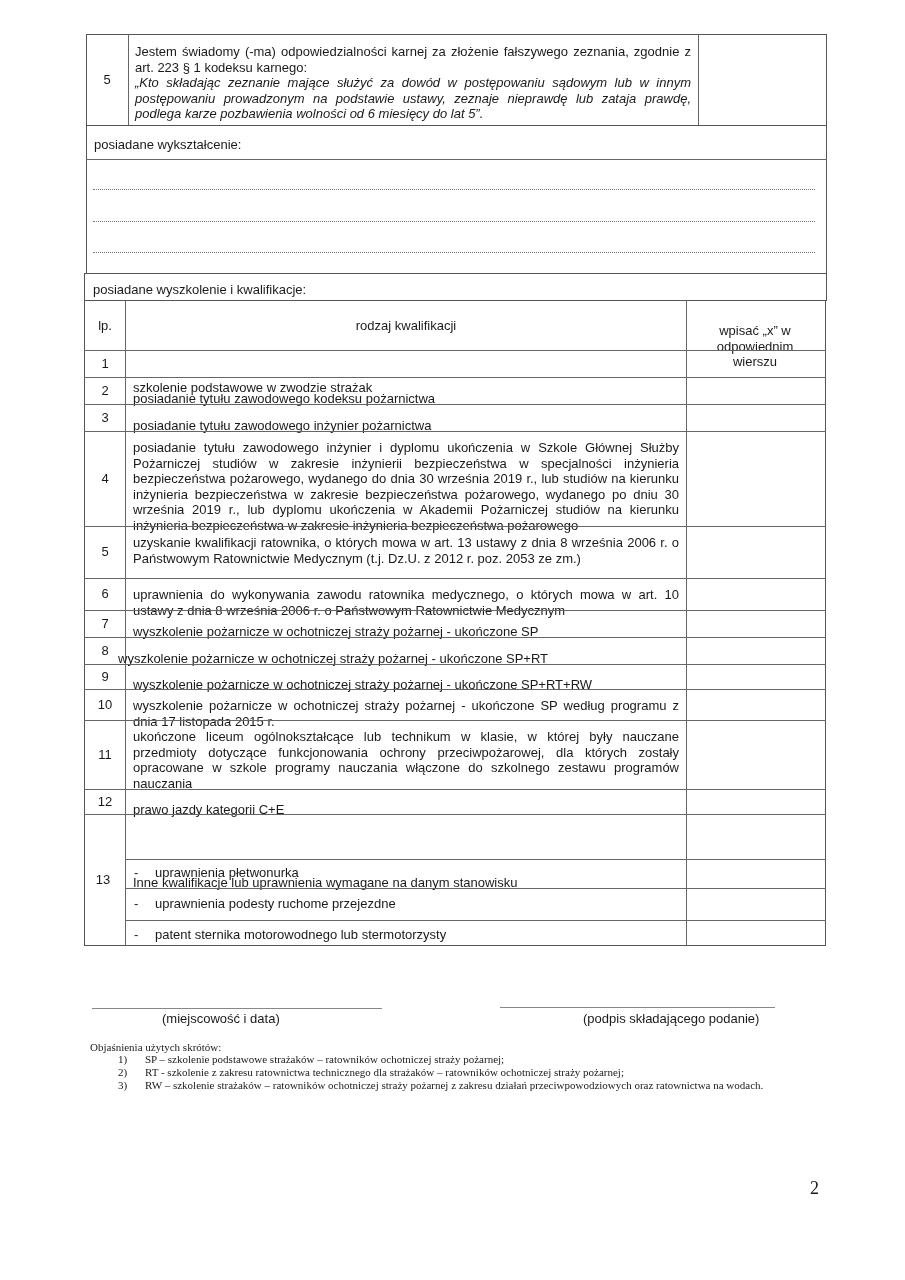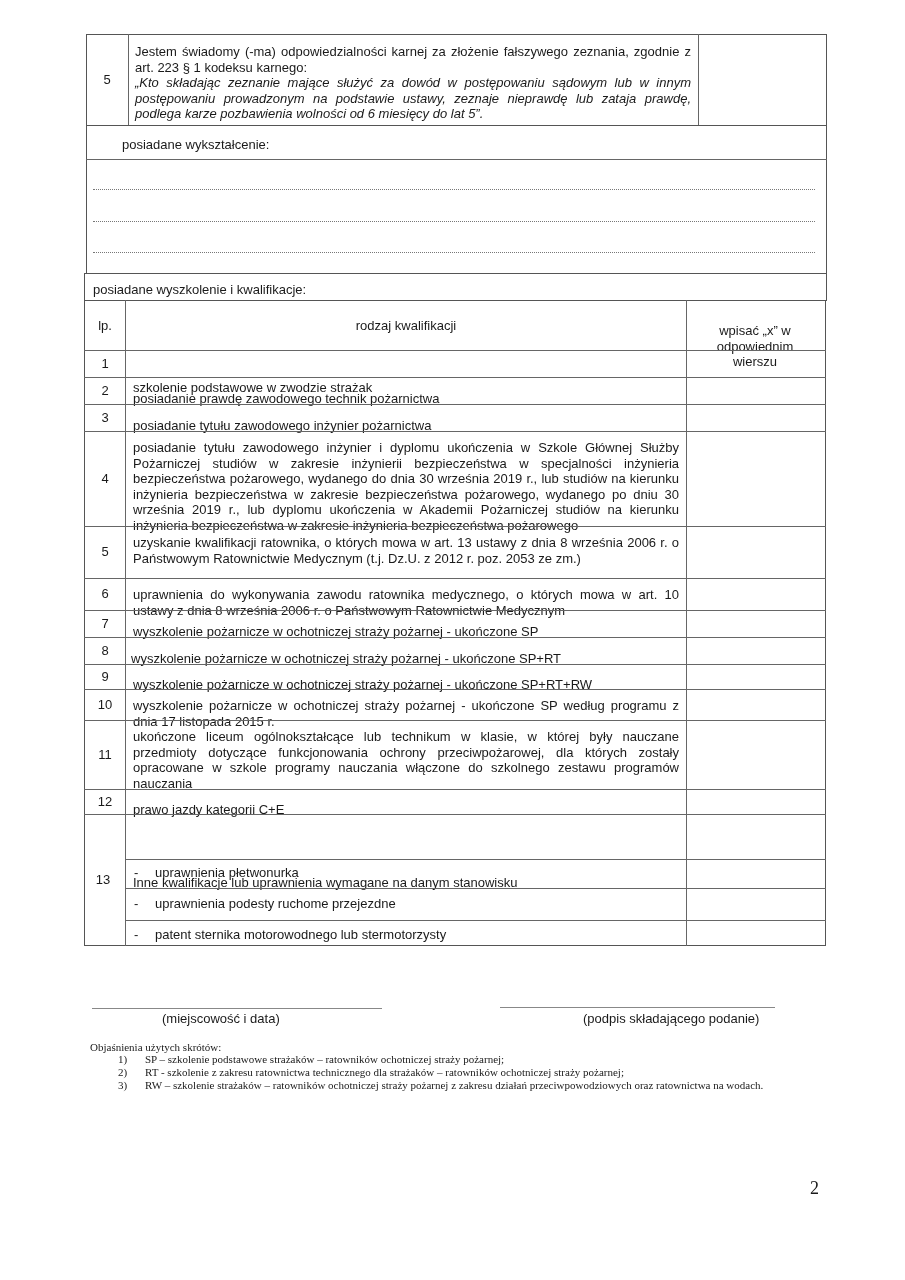--- a/index.html
+++ b/index.html
@@ -23,21 +23,21 @@
 <div class="box" style="left:86px;top:34px;width:741px;height:92px;"></div>
 <div class="vline" style="left:128px;top:34px;height:92px;"></div>
 <div class="vline" style="left:698px;top:34px;height:92px;"></div>
 <div class="num" style="left:87px;top:72px;">5</div>
 <div class="txt just" style="left:135px;top:36px;width:556px;">Jestem świadomy (-ma) odpowiedzialności karnej za złożenie fałszywego zeznania, zgodnie z art. 223 § 1 kodeksu karnego:</div>
 <div class="txt just ital" style="left:135px;top:67px;width:556px;">„Kto składając zeznanie mające służyć za dowód w postępowaniu sądowym lub w innym postępowaniu prowadzonym na podstawie ustawy, zeznaje nieprawdę lub zataja prawdę, podlega karze pozbawienia wolności od 6 miesięcy do lat 5”.</div>
 <div class="abs" style="left:700px;top:36px;width:124px;height:88px;"></div>
 
 <div class="box" style="left:86px;top:125px;width:741px;height:149px;"></div>
 <div class="hline" style="left:86px;top:159px;width:741px;"></div>
-<div class="txt" style="left:94px;top:137px;margin-left:28px;">posiadane wykształcenie:</div>
+<div class="txt" style="left:94px;top:137px;">posiadane wykształcenie:</div>
 <div class="dots" style="top:189px;"></div>
 <div class="dots" style="top:221px;"></div>
 <div class="dots" style="top:252px;"></div>
 
 <div class="box" style="left:84px;top:273px;width:743px;height:28px;"></div>
 <div class="txt" style="left:93px;top:282px;">posiadane wyszkolenie i kwalifikacje:</div>
 
 <div class="box" style="left:84px;top:300px;width:742px;height:646px;"></div>
 <div class="vline" style="left:125px;top:300px;height:646px;"></div>
 <div class="vline" style="left:686px;top:300px;height:646px;"></div>
@@ -46,21 +46,21 @@
 <div class="txt center" style="left:126px;top:318px;width:560px;">rodzaj kwalifikacji</div>
 <div class="txt center" style="left:700px;top:302px;width:110px;margin-top:21px;">wpisać „x” w odpowiednim wierszu</div>
 <div class="hline" style="left:84px;top:350px;width:742px;"></div>
 
 <div id="rows">
     <div class="num" style="left: 85px; top: 355.5px;">1</div>
     <div class="txt just" style="left: 133px; width: 546px; top: 372px;">szkolenie podstawowe w zwodzie strażak</div>
     <div class="abs" style="left: 688px; top: 352px; width: 136px; height: 24px;"></div>
     <div class="hline" style="left: 84px; top: 377px; width: 742px;"></div>
     <div class="num" style="left: 85px; top: 382.5px;">2</div>
-    <div class="txt just" style="left: 133px; width: 546px; top: 382.5px;">posiadanie prawdę zawodowego technik pożarnictwa</div>
+    <div class="txt just" style="left: 133px; width: 546px; top: 382.5px;">posiadanie tytułu zawodowego kodeksu pożarnictwa</div>
     <div class="abs" style="left: 688px; top: 379px; width: 136px; height: 24px;"></div>
     <div class="hline" style="left: 84px; top: 404px; width: 742px;"></div>
     <div class="num" style="left: 85px; top: 409.5px;">3</div>
     <div class="txt just" style="left: 133px; width: 546px; top: 409.5px;">posiadanie tytułu zawodowego inżynier pożarnictwa</div>
     <div class="abs" style="left: 688px; top: 406px; width: 136px; height: 24px;"></div>
     <div class="hline" style="left: 84px; top: 431px; width: 742px;"></div>
     <div class="num" style="left: 85px; top: 470.5px;">4</div>
     <div class="txt just" style="left: 133px; width: 546px; top: 432px;">posiadanie tytułu zawodowego inżynier i dyplomu ukończenia w Szkole Głównej Służby Pożarniczej studiów w zakresie inżynierii bezpieczeństwa w specjalności inżynieria bezpieczeństwa pożarowego, wydanego do dnia 30 września 2019 r., lub studiów na kierunku inżynieria bezpieczeństwa w zakresie bezpieczeństwa pożarowego, wydanego po dniu 30 września 2019 r., lub dyplomu ukończenia w Akademii Pożarniczej studiów na kierunku inżynieria bezpieczeństwa w zakresie inżynieria bezpieczeństwa pożarowego</div>
     <div class="abs" style="left: 688px; top: 433px; width: 136px; height: 92px;"></div>
     <div class="hline" style="left: 84px; top: 526px; width: 742px;"></div>
@@ -70,21 +70,21 @@
     <div class="hline" style="left: 84px; top: 578px; width: 742px;"></div>
     <div class="num" style="left: 85px; top: 586px;">6</div>
     <div class="txt just" style="left: 133px; width: 546px; top: 579px;">uprawnienia do wykonywania zawodu ratownika medycznego, o których mowa w art. 10 ustawy z dnia 8 września 2006 r. o Państwowym Ratownictwie Medycznym</div>
     <div class="abs" style="left: 688px; top: 580px; width: 136px; height: 29px;"></div>
     <div class="hline" style="left: 84px; top: 610px; width: 742px;"></div>
     <div class="num" style="left: 85px; top: 615.5px;">7</div>
     <div class="txt just" style="left: 133px; width: 546px; top: 615.5px;">wyszkolenie pożarnicze w ochotniczej straży pożarnej - ukończone SP</div>
     <div class="abs" style="left: 688px; top: 612px; width: 136px; height: 24px;"></div>
     <div class="hline" style="left: 84px; top: 637px; width: 742px;"></div>
     <div class="num" style="left: 85px; top: 642.5px;">8</div>
-    <div class="txt just" style="left: 131px; width: 546px; top: 642.5px; text-decoration: underline;">wyszkolenie pożarnicze w ochotniczej straży pożarnej - ukończone SP+RT</div>
+    <div class="txt just" style="left: 118px; width: 546px; top: 642.5px; text-decoration: underline;">wyszkolenie pożarnicze w ochotniczej straży pożarnej - ukończone SP+RT</div>
     <div class="abs" style="left: 688px; top: 639px; width: 136px; height: 24px;"></div>
     <div class="hline" style="left: 84px; top: 664px; width: 742px;"></div>
     <div class="num" style="left: 85px; top: 668.5px;">9</div>
     <div class="txt just" style="left: 133px; width: 546px; top: 668.5px;">wyszkolenie pożarnicze w ochotniczej straży pożarnej - ukończone SP+RT+RW</div>
     <div class="abs" style="left: 688px; top: 666px; width: 136px; height: 22px;"></div>
     <div class="hline" style="left: 84px; top: 689px; width: 742px;"></div>
     <div class="num" style="left: 85px; top: 696.5px;">10</div>
     <div class="txt just" style="left: 133px; width: 546px; top: 690px;">wyszkolenie pożarnicze w ochotniczej straży pożarnej - ukończone SP według programu z dnia 17 listopada 2015 r.</div>
     <div class="abs" style="left: 688px; top: 691px; width: 136px; height: 28px;"></div>
     <div class="hline" style="left: 84px; top: 720px; width: 742px;"></div>

